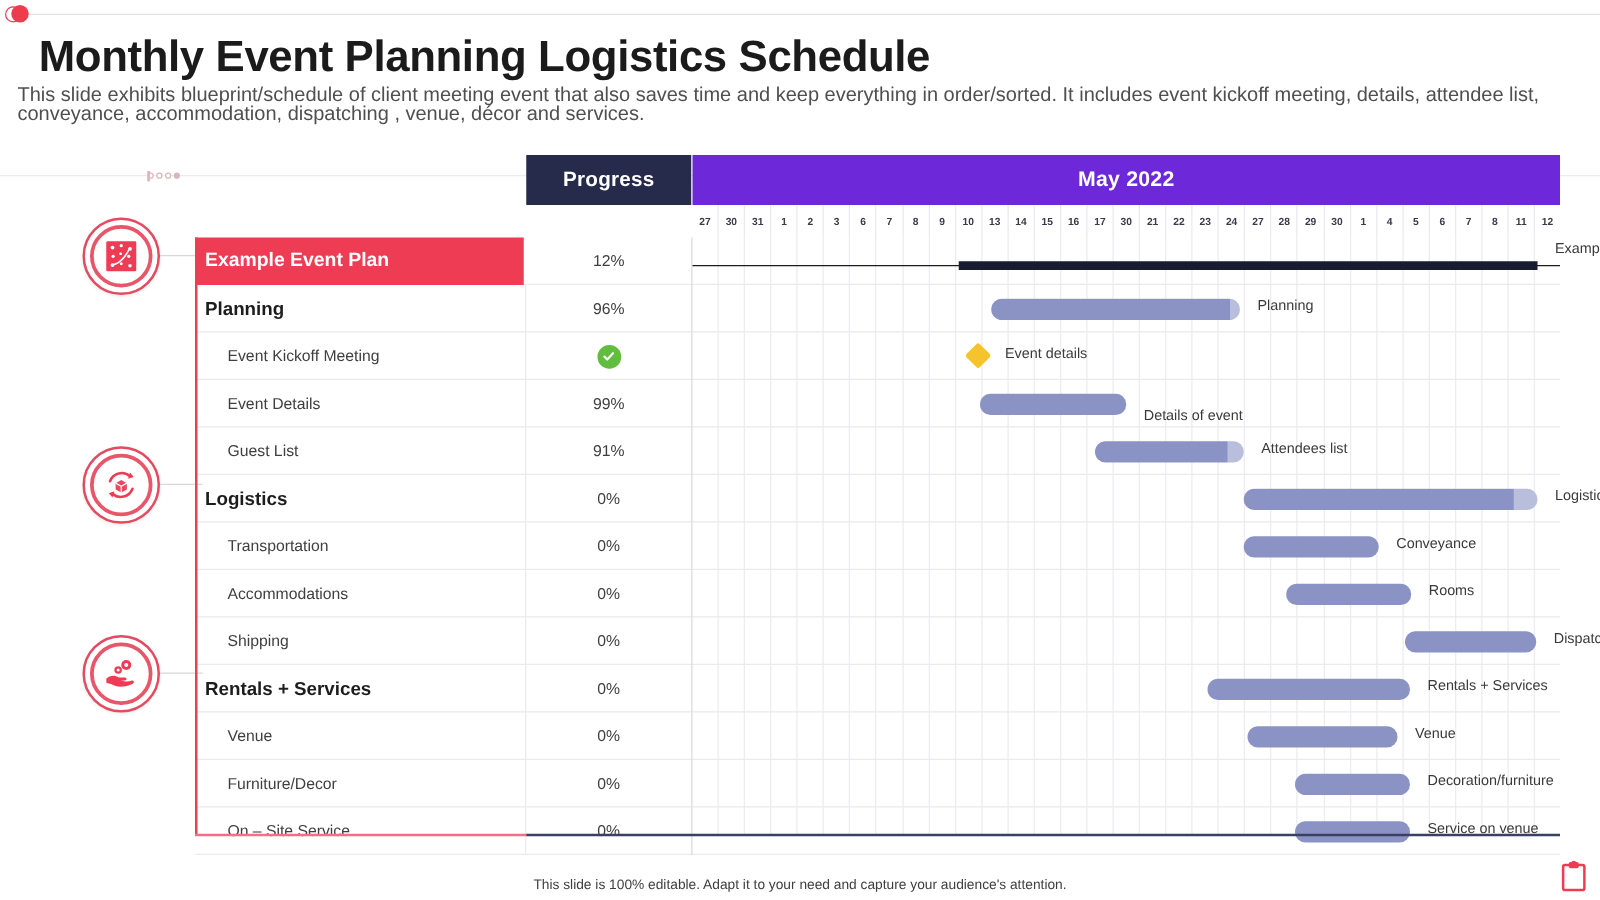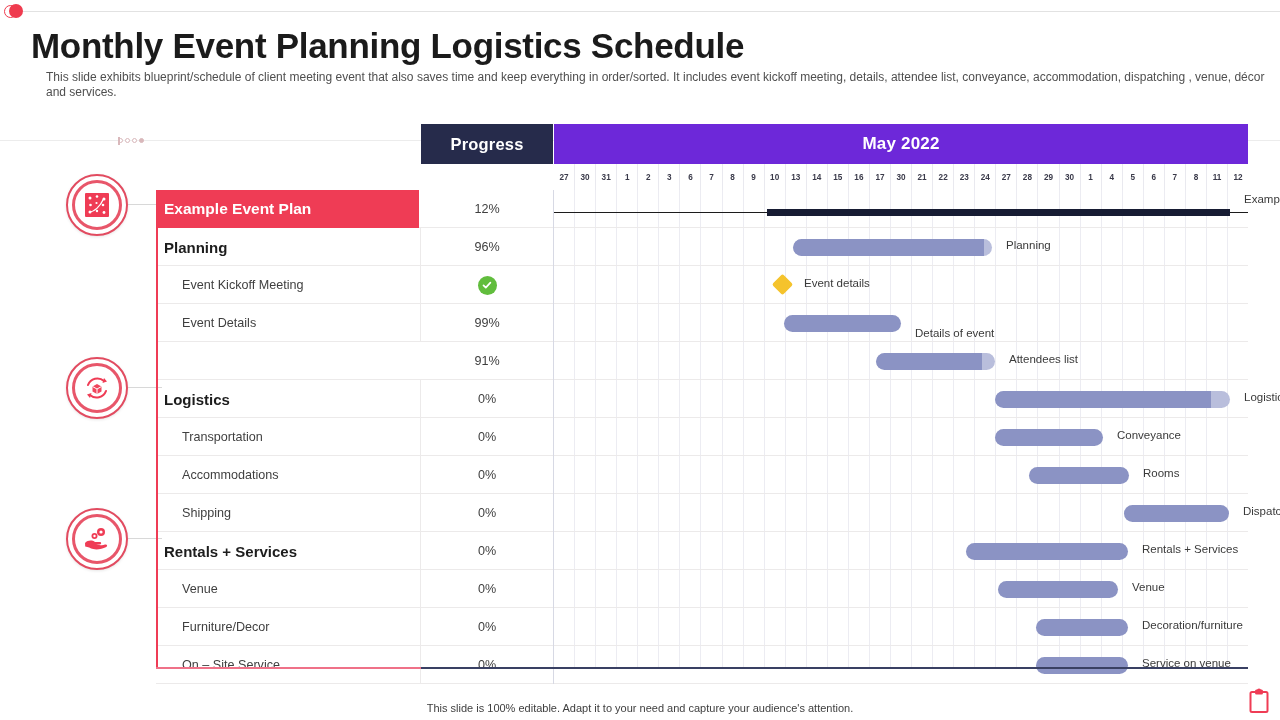--- a/index.html
+++ b/index.html
@@ -28,22 +28,22 @@
     border-radius: 50%; background: #ef3b4e;
   }
 
   
   .page-title {
     position: absolute; left: 31px; top: 26px;
     font-size: 35px; font-weight: bold; letter-spacing: -0.3px;
     color: #1b1b1b; white-space: nowrap;
   }
   .page-subtitle {
-    position: absolute; left: 46px; top: 70px; width: 1222px;
-    font-size: 12px; line-height: 14.5px; color: #4f4f4f;
+    position: absolute; left: 14px; top: 70px; width: 1222px;
+    font-size: 16px; line-height: 14.5px; color: #4f4f4f;
   }
 
   .mid-rule {
     position: absolute; left: 0px; top: 140px; width: 1280px; height: 1px;
     background: #ececec;
   }
   .dot-deco {
     position: absolute; left: 118px; top: 136px; width: 40px; height: 9px;
     display: flex; align-items: center; gap: 2px;
   }
@@ -355,20 +355,21 @@
                   <path d="M2.5 6.3 L4.8 8.6 L9.4 3.6" stroke="#ffffff" stroke-width="1.7" fill="none" stroke-linecap="round" stroke-linejoin="round"></path>
                 </svg>
               </div>
             </div>
           </div>
           <div class="row lvl-child" style="top: 114px;">
             <div class="cell-task">Event Details</div>
             <div class="cell-prog">99%</div>
           </div>
           <div class="row lvl-child" style="top: 152px;">
+            <div class="cell-task">Guest List</div>
             <div class="cell-prog">91%</div>
           </div>
           <div class="row lvl-group" style="top: 190px;">
             <div class="cell-task">Logistics</div>
             <div class="cell-prog">0%</div>
           </div>
           <div class="row lvl-child" style="top: 228px;">
             <div class="cell-task">Transportation</div>
             <div class="cell-prog">0%</div>
           </div>

